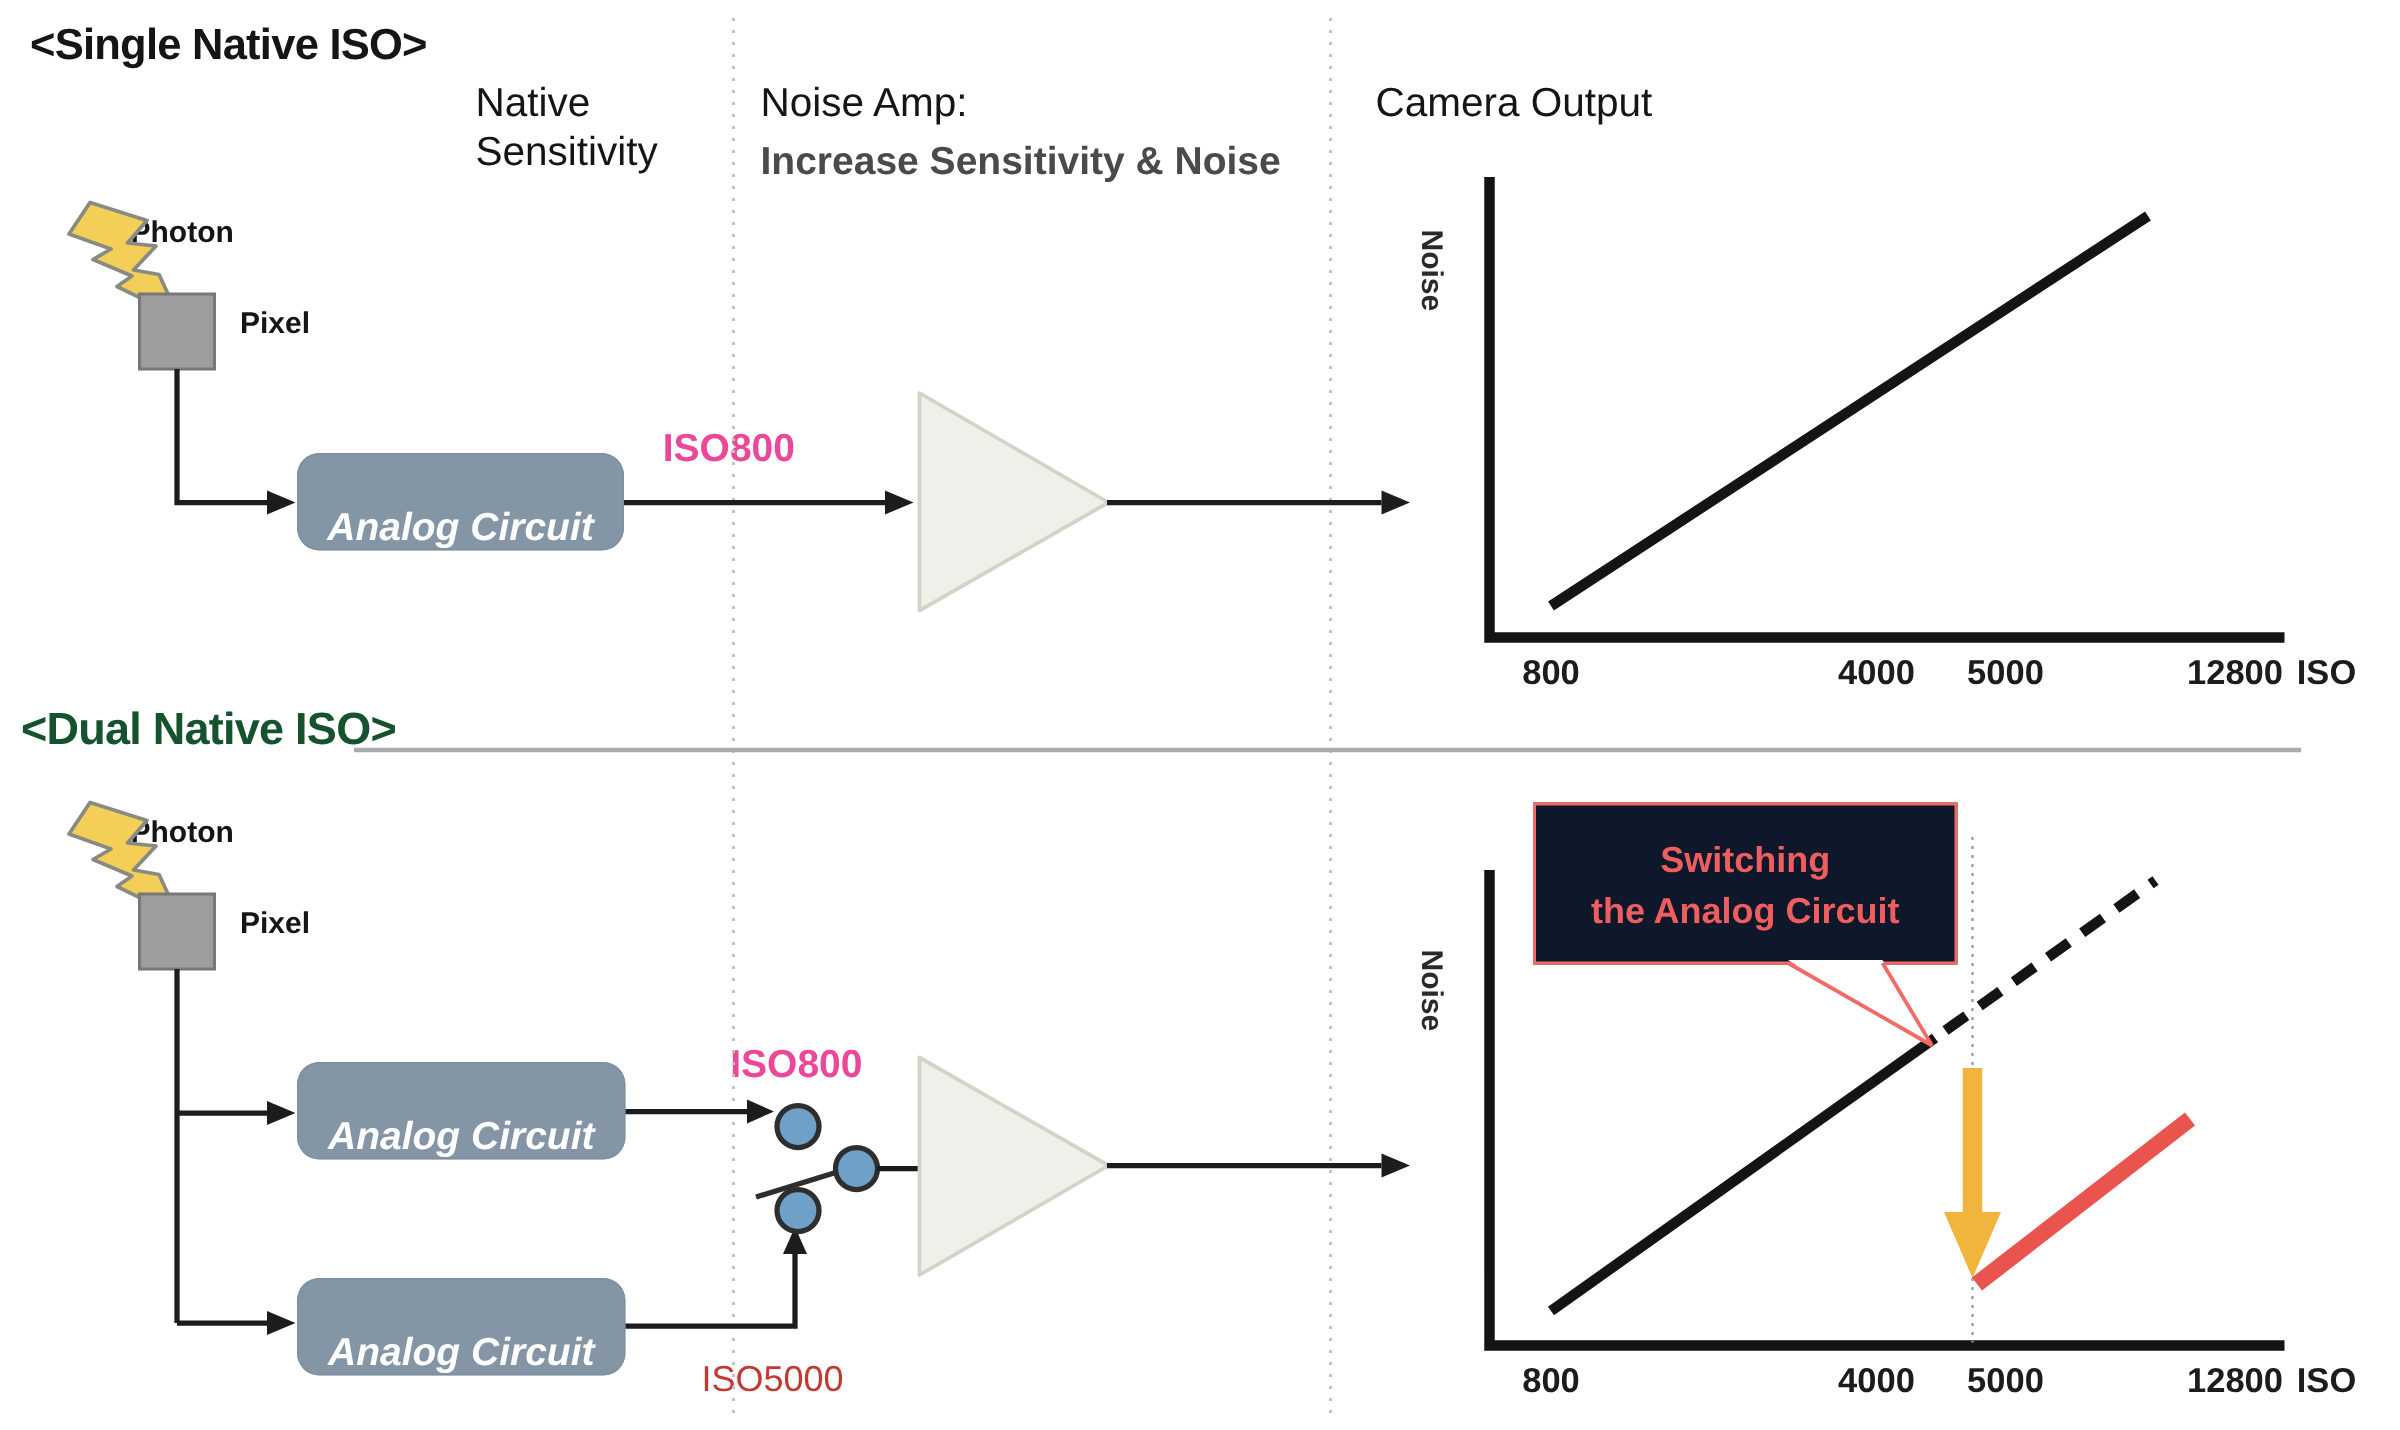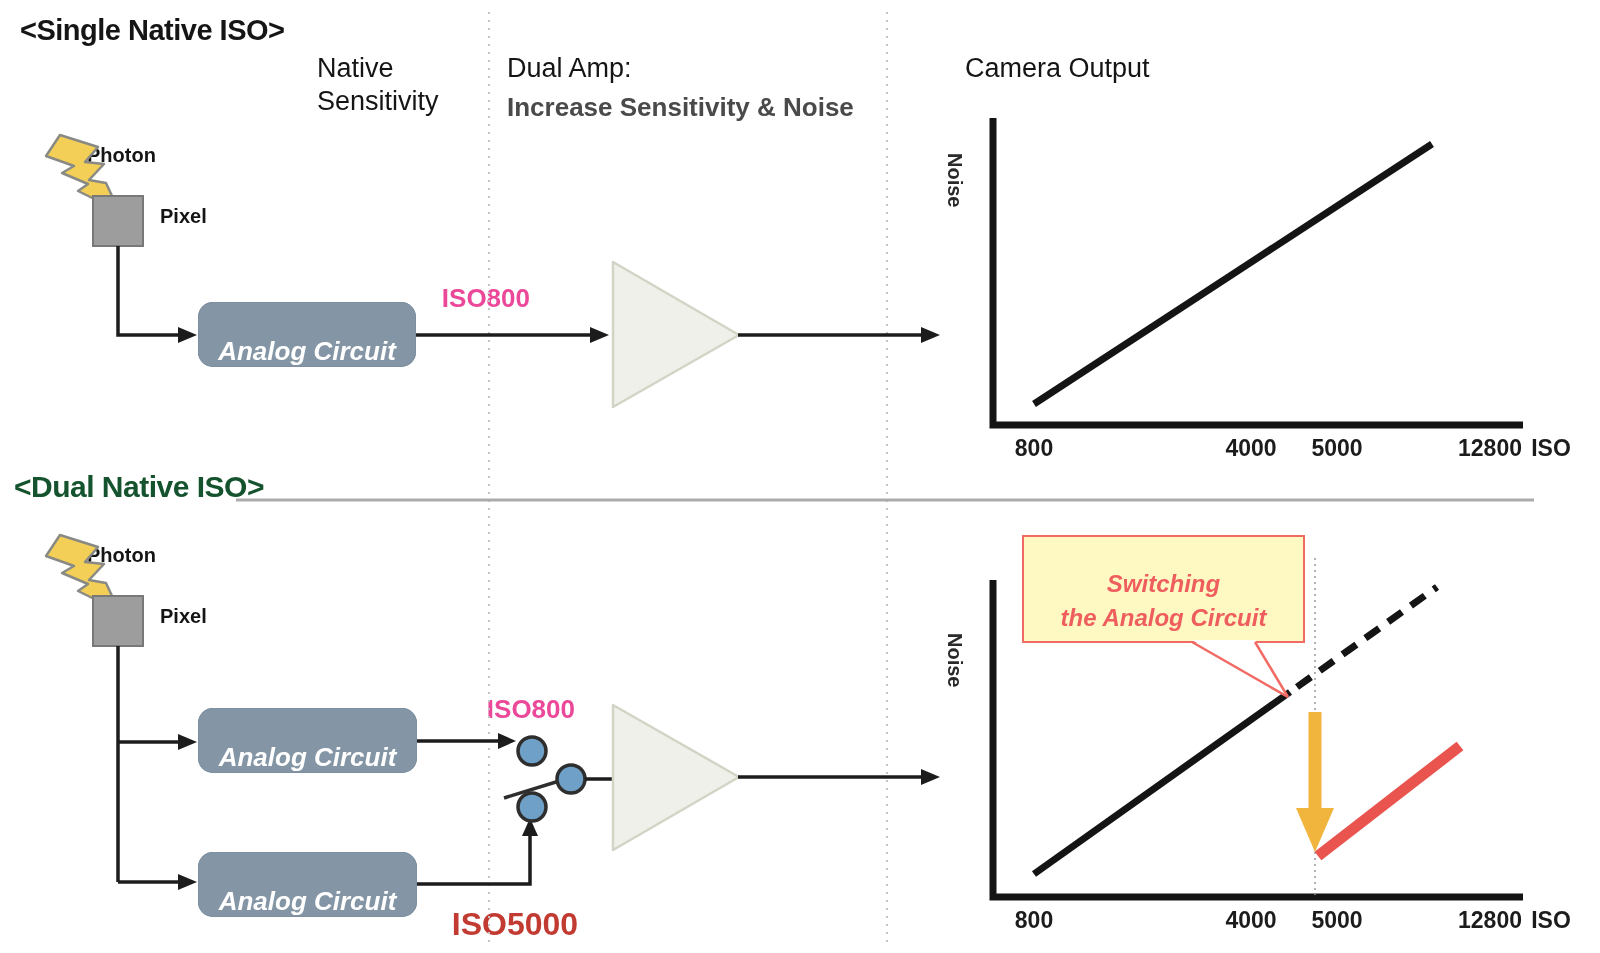--- a/index.html
+++ b/index.html
@@ -6,46 +6,46 @@
   #stage{position:relative;width:1600px;height:953px;background:#ffffff;overflow:hidden;
          font-family:"Liberation Sans",sans-serif;color:#151515;}
   .abs{position:absolute;}
   .section-title{font-size:29px;font-weight:bold;letter-spacing:-0.5px;white-space:nowrap;}
   .col-header{font-size:27px;font-weight:normal;line-height:33px;white-space:nowrap;}
   .col-sub{font-size:26px;font-weight:bold;color:#4a4a4a;white-space:nowrap;}
   .small-label{font-size:20px;font-weight:bold;white-space:nowrap;}
   .circuit-box{background:#8496a5;border-radius:15px;display:flex;align-items:flex-end;justify-content:center;
                color:#ffffff;font-size:26px;font-weight:bold;box-shadow:0 0 0 1px #7d8fa0 inset;font-style:italic;}
   .iso-blue{color:#ec4899;font-size:26px;font-weight:bold;text-align:right;}
-  .iso-red{color:#c23b32;font-size:32px;font-weight:bold;text-align:center;}
+  .iso-red{color:#c23b32;font-size:24px;font-weight:normal;text-align:center;}
   .dual-title{color:#14532d;}
-  .bubble{box-sizing:border-box;background:#fef9c3;border:2.5px solid #f16a64;
-          text-align:center;padding-top:30px;font-style:italic;}
+  .bubble{box-sizing:border-box;background:#0f172a;border:2.5px solid #f16a64;
+          text-align:center;padding-top:20px;}
   .bubble div{color:#ef5e5e;font-size:24px;font-weight:bold;line-height:34px;white-space:nowrap;}
   svg.overlay{position:absolute;left:0;top:0;pointer-events:none;}
   text.tick{font-family:"Liberation Sans",sans-serif;font-size:23px;font-weight:bold;fill:#1c1c1c;}
   text.axis-unit{font-family:"Liberation Sans",sans-serif;font-size:23px;font-weight:bold;fill:#1c1c1c;}
   text.ylab{font-family:"Liberation Sans",sans-serif;font-size:20px;font-weight:bold;fill:#2a2a2a;}
 </style>
 </head>
 <body>
 
 <div id="stage">
 
   <div class="abs section-title" style="left:20px;top:14px;">&lt;Single Native ISO&gt;</div>
 
   <div class="abs col-header" style="left:317px;top:52px;">
     <div>Native</div>
     <div>Sensitivity</div>
   </div>
 
-  <div class="abs col-header" style="left:507px;top:52px;">Dual Amp:</div>
+  <div class="abs col-header" style="left:507px;top:52px;">Noise Amp:</div>
   <div class="abs col-sub" style="left:507px;top:92px;">Increase Sensitivity &amp; Noise</div>
 
-  <div class="abs col-header" style="left:965px;top:52px;">Camera Output</div>
+  <div class="abs col-header" style="left:917px;top:52px;">Camera Output</div>
 
   <div class="abs small-label" style="left:87px;top:144px;">Photon</div>
   <div class="abs small-label" style="left:160px;top:205px;">Pixel</div>
 
   <div class="abs circuit-box" style="left:198px;top:302px;width:218px;height:65px;">
     <span>Analog Circuit</span>
   </div>
 
   <div class="abs iso-blue" style="left:410px;top:283px;width:120px;">ISO800</div>
 

